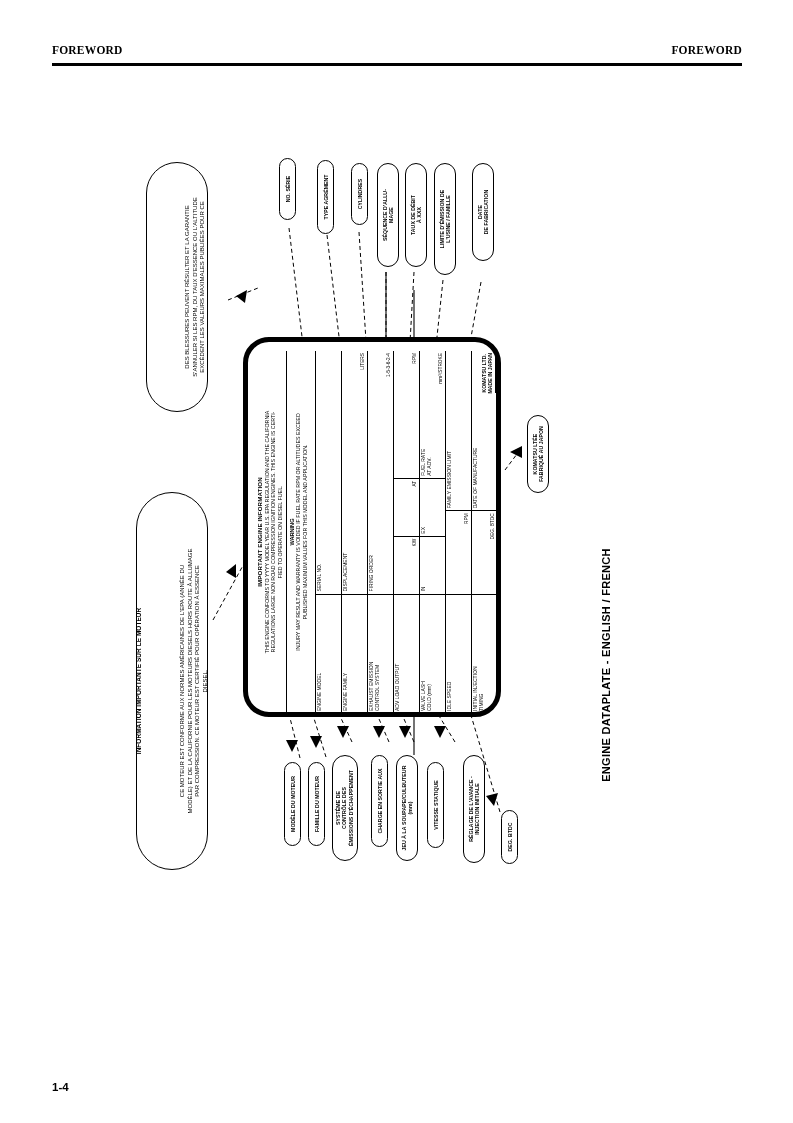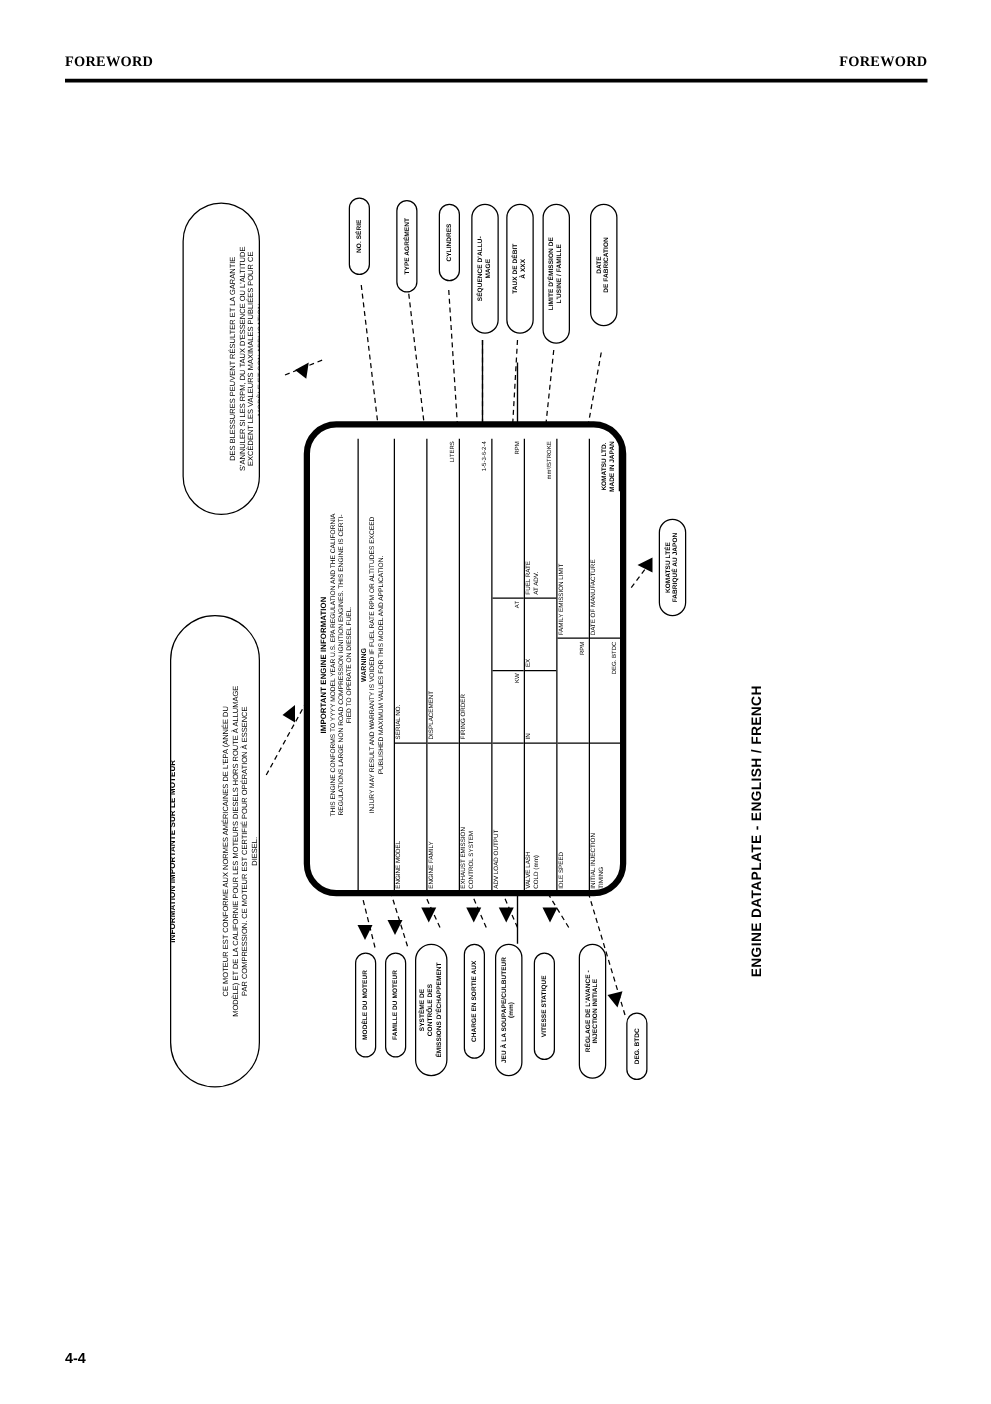--- a/index.html
+++ b/index.html
@@ -546,14 +546,14 @@
   </div>
 
   <div class="fig-caption">
     <span class="fc-text">ENGINE DATAPLATE - ENGLISH / FRENCH</span>
   </div>
 
 
 </div>
 
 <div class="page-footer">
-  <span>4-4</span>
+  <span>1-4</span>
 </div>
 
 </body></html>

